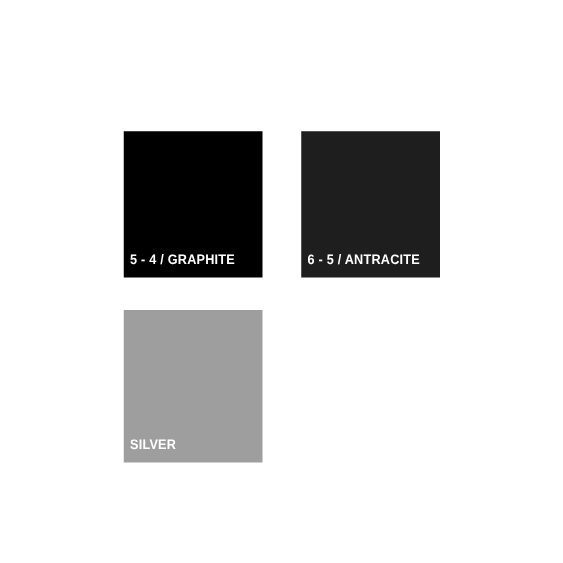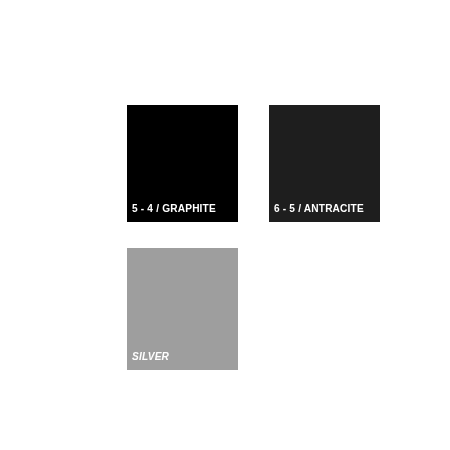--- a/index.html
+++ b/index.html
@@ -27,21 +27,20 @@
     position: absolute;
     left: 99px;
     top: 105px;
     width: 253px;
     height: 265px;
     display: grid;
     grid-template-columns: 111px 111px;
     grid-template-rows: 117px 122px;
     column-gap: 31px;
     row-gap: 26px;
-    margin-left: 28px;
   }
 
   .swatch {
     position: relative;
     width: 111px;
     height: 100%;
     overflow: hidden;
   }
 
   
@@ -70,18 +69,18 @@
 
     <div class="swatch" style="background: rgb(0, 0, 0);">
       <span class="swatch-label" style="color: rgb(255, 255, 255);">5 - 4 / GRAPHITE</span>
     </div>
 
     <div class="swatch" style="background: rgb(30, 30, 30); text-decoration: underline;">
       <span class="swatch-label" style="color: rgb(255, 255, 255);">6 - 5 / ANTRACITE</span>
     </div>
 
 
-    <div class="swatch" style="background: rgb(158, 158, 158); font-style: italic;">
+    <div class="swatch" style="background: rgb(158, 158, 158);">
       <span class="swatch-label" style="color: rgb(255, 255, 255);">SILVER</span>
     </div>
 
   </div>
 </div>
 
 </body></html>

